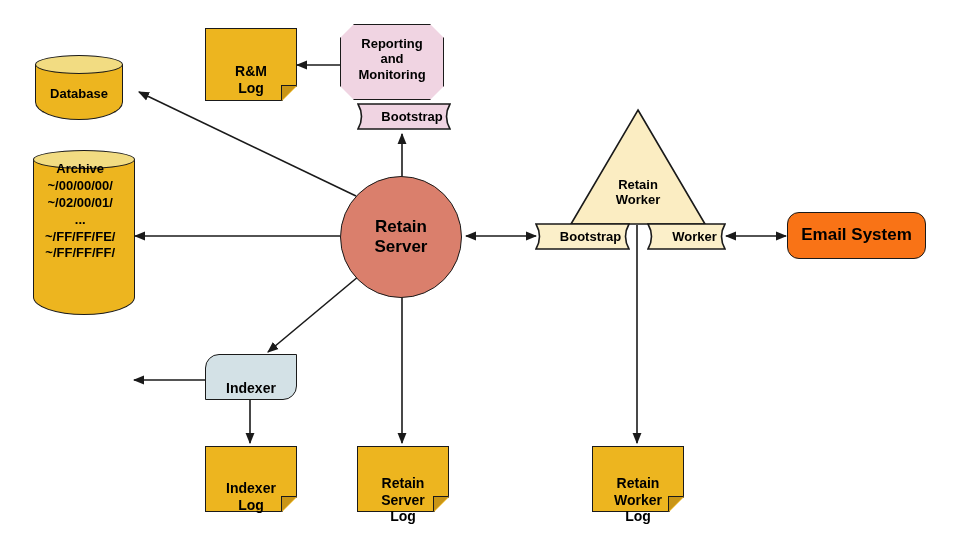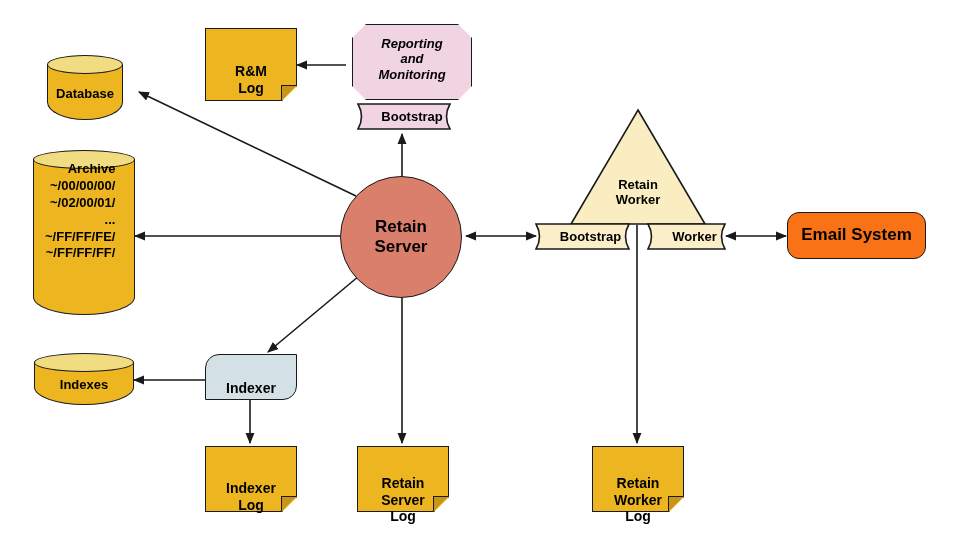--- a/index.html
+++ b/index.html
@@ -182,21 +182,21 @@
 
   .t13 { font-size: 13px; }
   .t14 { font-size: 14px; margin-top: 22px; }
   .t17 { font-size: 17px; }
 
   .archive-text {
     position: absolute;
     left: 12px;
     top: 11px;
     z-index: 4;
-    text-align: right;
+    text-align: center;
     font-size: 13px;
     line-height: 1.30;
     color: #000000;
   }
   .archive-title { font-weight: bold; }
   .archive-path { font-weight: bold; }
 </style>
 </head>
 <body>
 
@@ -227,53 +227,48 @@
       <line x1="726" y1="236" x2="786" y2="236" marker-start="url(#arrow)" marker-end="url(#arrow)"></line>
 
       <line x1="637" y1="225" x2="637" y2="443" marker-end="url(#arrow)"></line>
 
       <line x1="205" y1="380" x2="134" y2="380" marker-end="url(#arrow)"></line>
 
       <line x1="250" y1="399" x2="250" y2="443" marker-end="url(#arrow)"></line>
     </g>
   </svg>
 
-  <div class="cyl" style="left:35px; top:55px; width:76px; height:65px;margin-left:12px;">
+  <div class="cyl" style="left:35px; top:55px; width:88px; height:65px;">
     <div class="cyl-body"></div>
     <div class="cyl-top"></div>
     <div class="cyl-text node-label t13" style="top:31px;">Database</div>
   </div>
 
   <div class="cyl" style="left:33px; top:150px; width:102px; height:165px;">
     <div class="cyl-body"></div>
     <div class="cyl-top"></div>
     <div class="archive-text">
       <div class="archive-title">Archive</div>
       <div class="archive-path">~/00/00/00/</div>
       <div class="archive-path">~/02/00/01/</div>
       <div class="archive-path">...</div>
       <div class="archive-path">~/FF/FF/FE/</div>
       <div class="archive-path">~/FF/FF/FF/</div>
     </div>
   </div>
 
-  <div class="cyl" style="left:34px; top:353px; width:100px; height:52px;">
-    <div class="cyl-body"></div>
-    <div class="cyl-top"></div>
-    <div class="cyl-text node-label t13" style="top:24px;">Indexes</div>
-  </div>
 
   <div class="note" style="left:205px; top:28px; width:92px; height:73px;">
     <div class="note-shape"></div>
     <div class="note-fold"></div>
     <div class="note-text node-label t14" style="top:13px;">R&amp;M
 Log</div>
   </div>
 
-  <div class="octagon" style="left:352px; top:24px; width:120px; height:76px;font-style:italic;">
+  <div class="octagon" style="left:340px; top:24px; width:104px; height:76px;">
     <div class="node-label t13" style="padding-top:11px;">Reporting
 and
 Monitoring</div>
   </div>
 
   <div class="subbox" style="left:357px; top:103px; width:94px; height:27px;">
     <svg class="subbox-svg" viewBox="0 0 94 27" preserveAspectRatio="none">
       <path d="M 1 1 L 93 1 Q 86 13.5 93 26 L 1 26 Q 8 13.5 1 1 Z" fill="#f0d4e2" stroke="#1a1a1a" stroke-width="1.6"></path>
     </svg>
     <div class="subbox-text node-label t13" style="top:6px;">Bootstrap</div>

